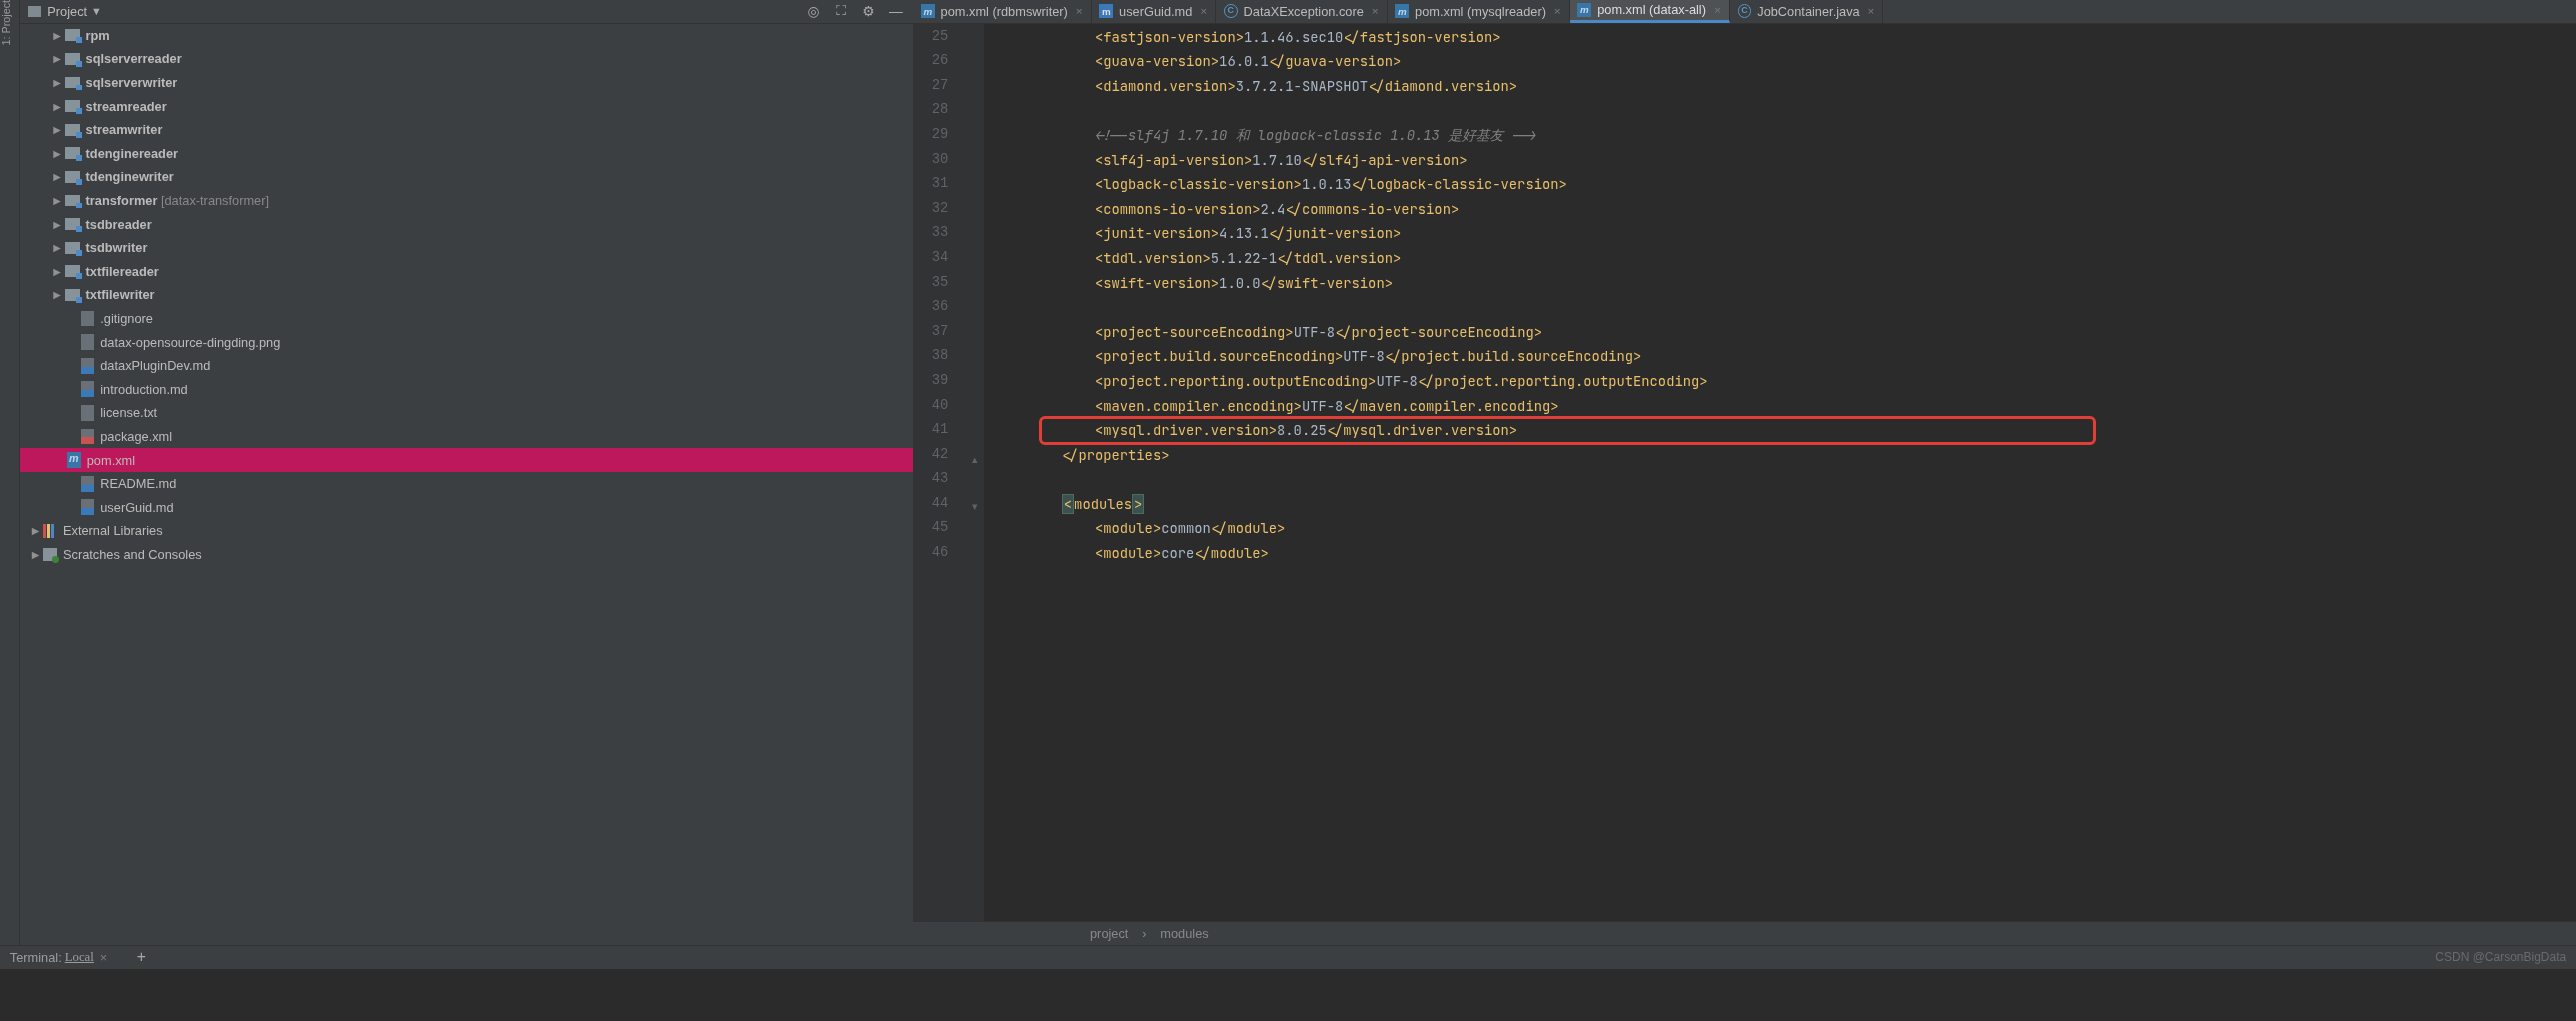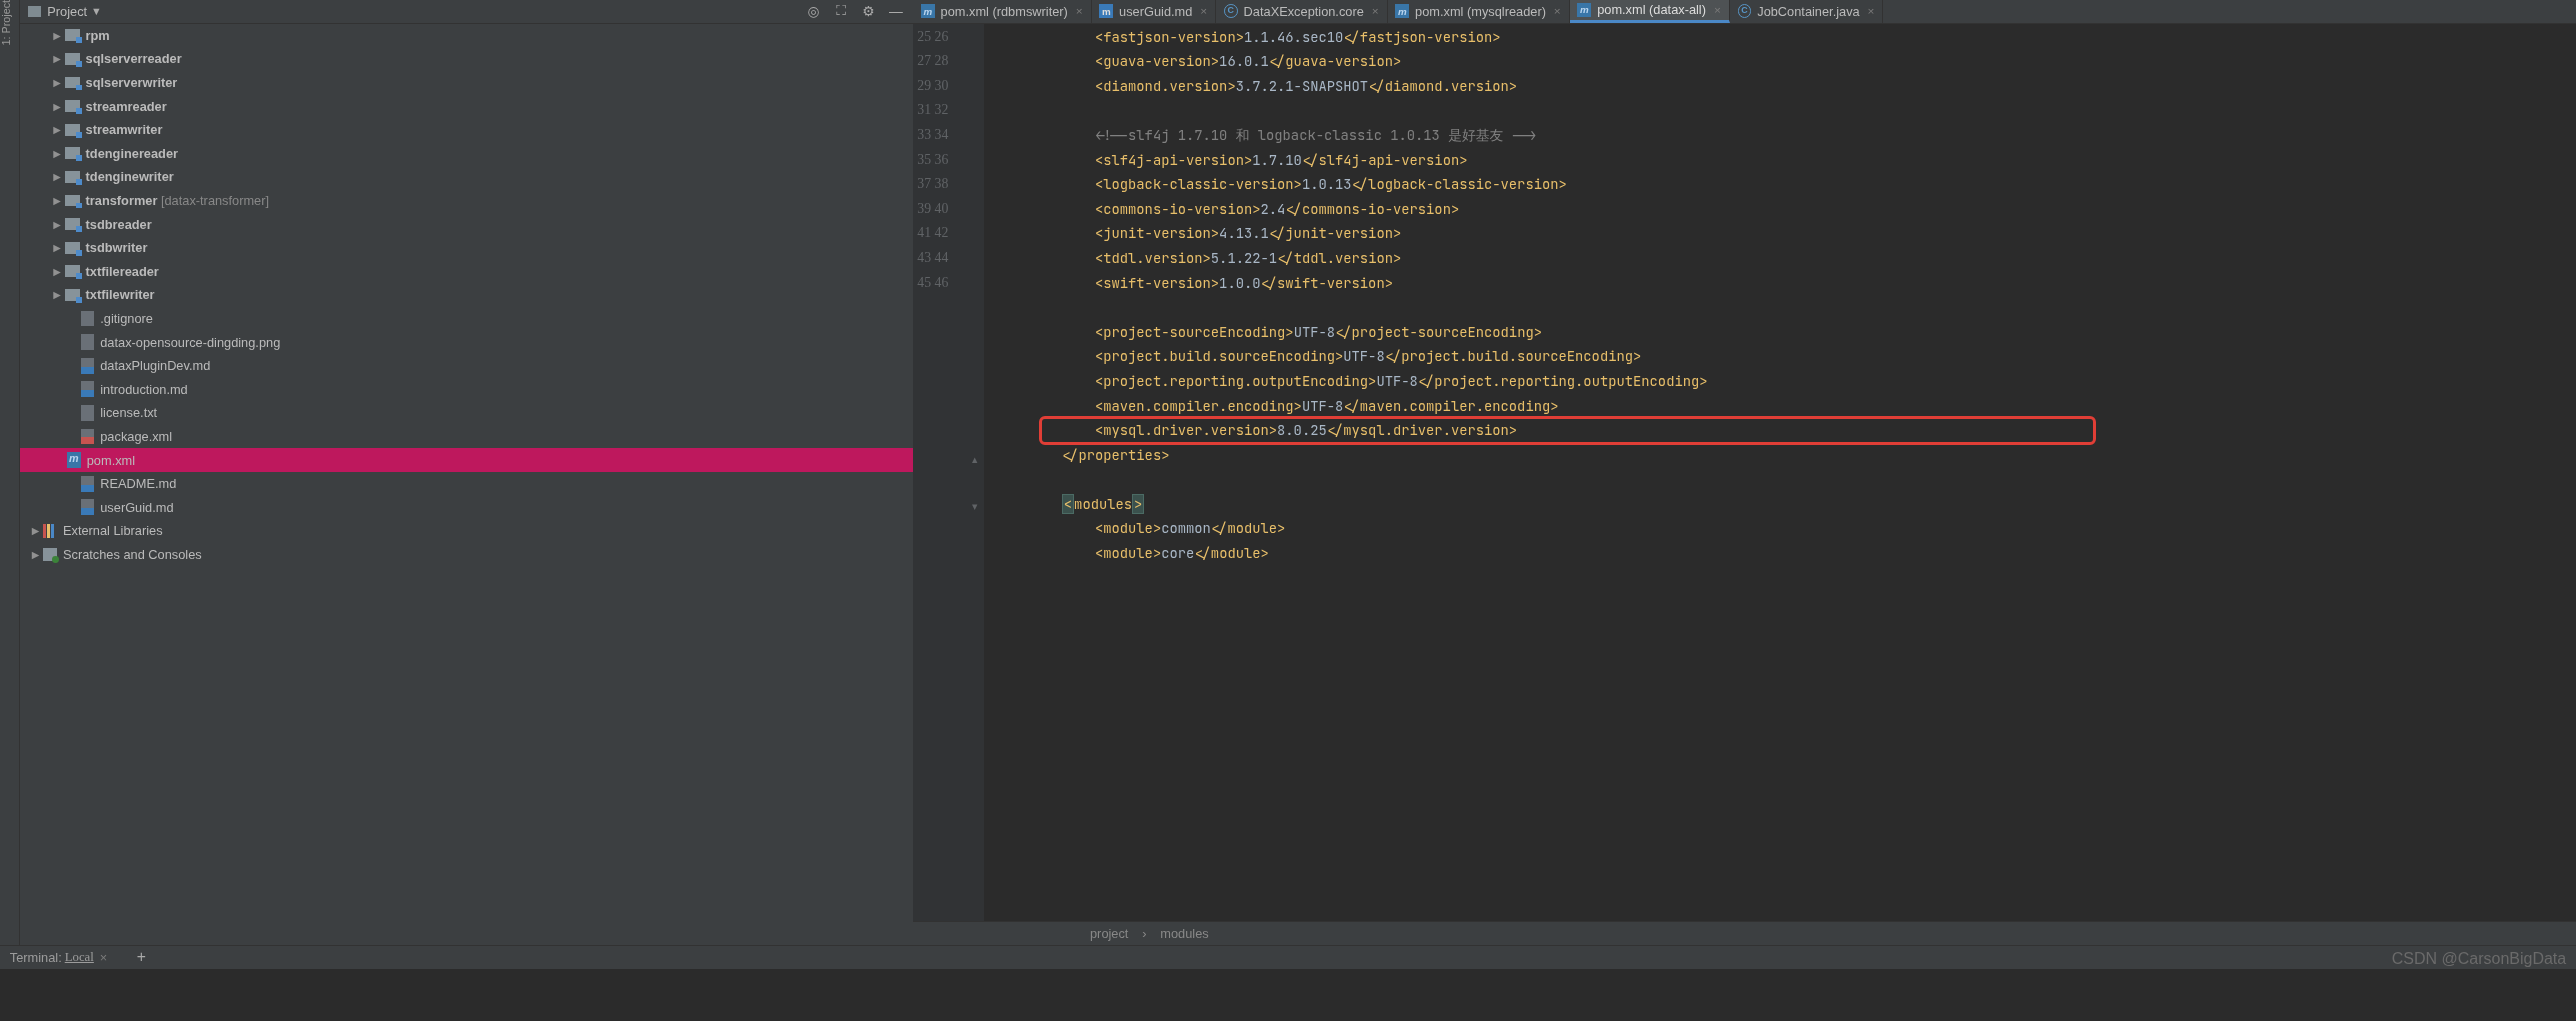--- a/index.html
+++ b/index.html
@@ -210,21 +210,21 @@
   left: 913px; top: 23.6px;
   right: 0;
   height: 897px;
   background: #2b2b2b;
   display: flex;
 }
 .gutter {
   width: 57px;
   background: #313335;
   color: #606366;
-  font-family: Liberation Serif, serif;
+  font-family: Liberation Mono, monospace;
   font-size: 13.8px;
   text-align: right;
   padding-right: 21.6px;
   line-height: 24.6px;
   padding-top: 1px;
 }
 .fold-strip {
   width: 13.8px;
   background: #313335;
   position: relative;
@@ -246,21 +246,21 @@
   font-family: "JetBrains Mono", Menlo, monospace;
   font-size: 13.8px;
   line-height: 24.6px;
   padding-left: 11.8px;
   padding-top: 1px;
   position: relative;
   white-space: pre;
 }
 .code .t-tag { color: #e8bf6a; }
 .code .t-text { color: #a9b7c6; }
-.code .t-comment { color: #808080; }
+.code .t-comment { color: #808080; font-style: italic; }
 .code .bracket-hl {
   background: #3b514d;
   border: 1px solid #4b6b64;
   padding: 0 1px;
 }
 .highlight-box {
   position: absolute;
   border: 3px solid #e03e36;
   border-radius: 5.9px;
   pointer-events: none;
@@ -298,21 +298,21 @@
   margin-left: 3px;
   font-family: Liberation Serif, serif;
 }
 .bottom-bar .term-close { margin-left: 5.9px; color: #7a7a7a; }
 .bottom-bar .plus { margin-left: 29.5px; color: #aaa; font-size: 15.7px; }
 .watermark {
   position: absolute;
   right: 9.8px;
   top: 950px;
   color: #6a6a6a;
-  font-size: 16px;
+  font-size: 12px;
 }
 </style>
 </head>
 <body>
 
 <div class="left-rail">
   <div class="left-rail-label">1: Project</div>
 </div>
 
 <div class="top-toolbar">

